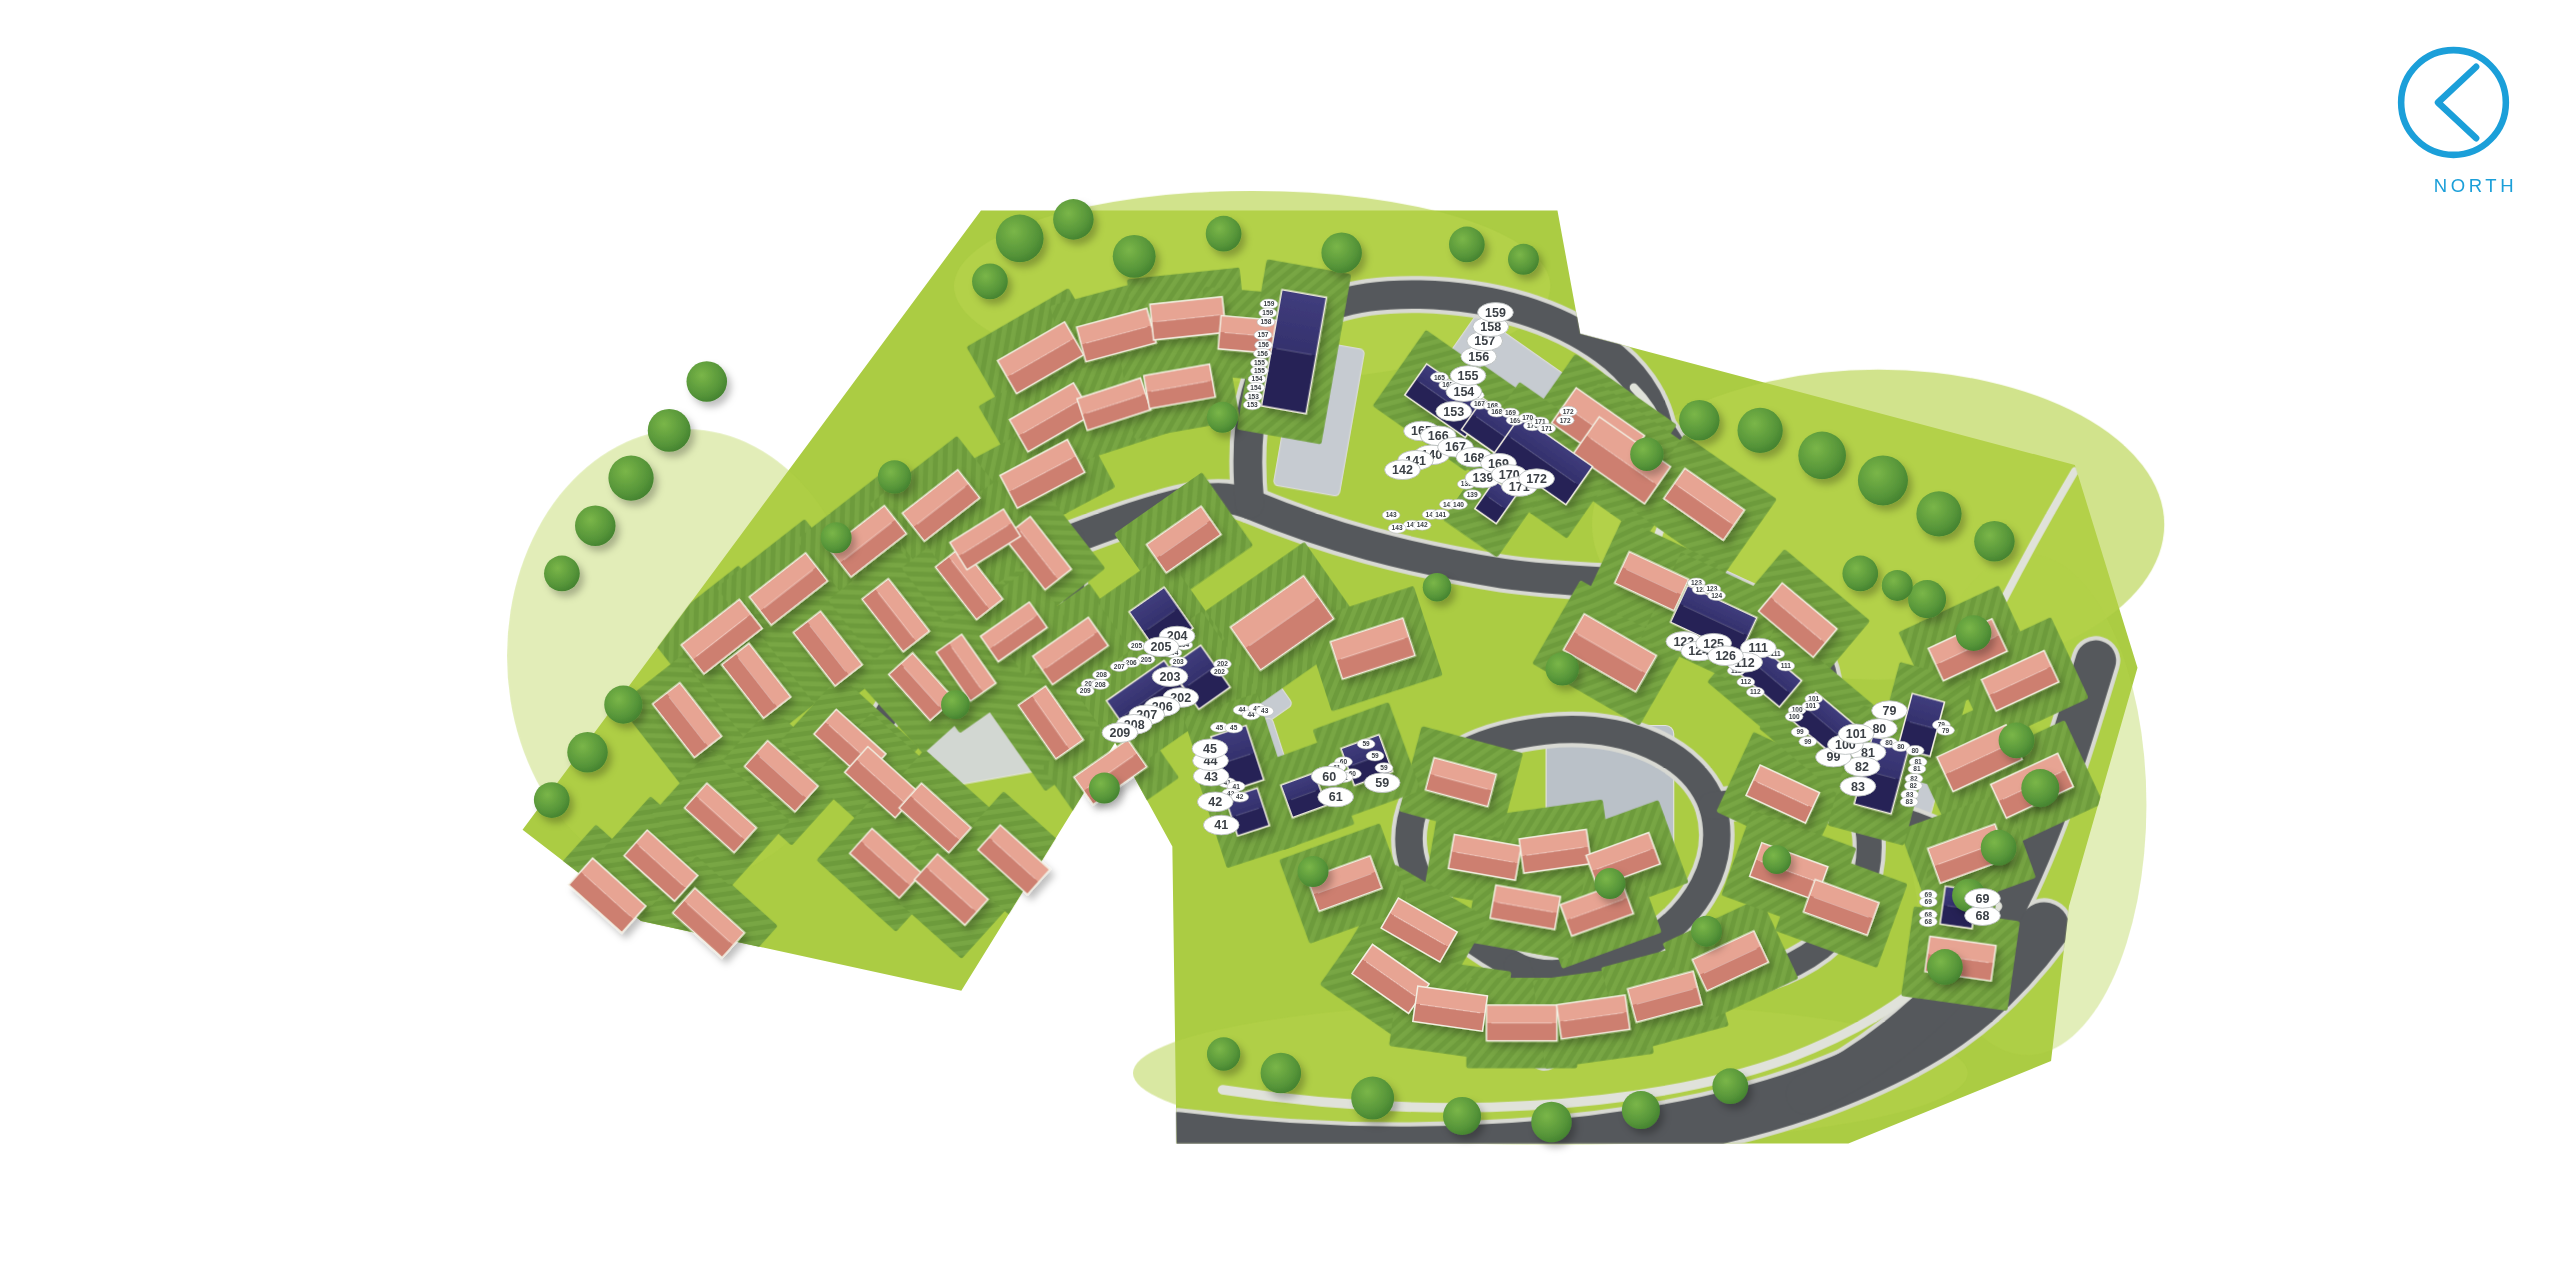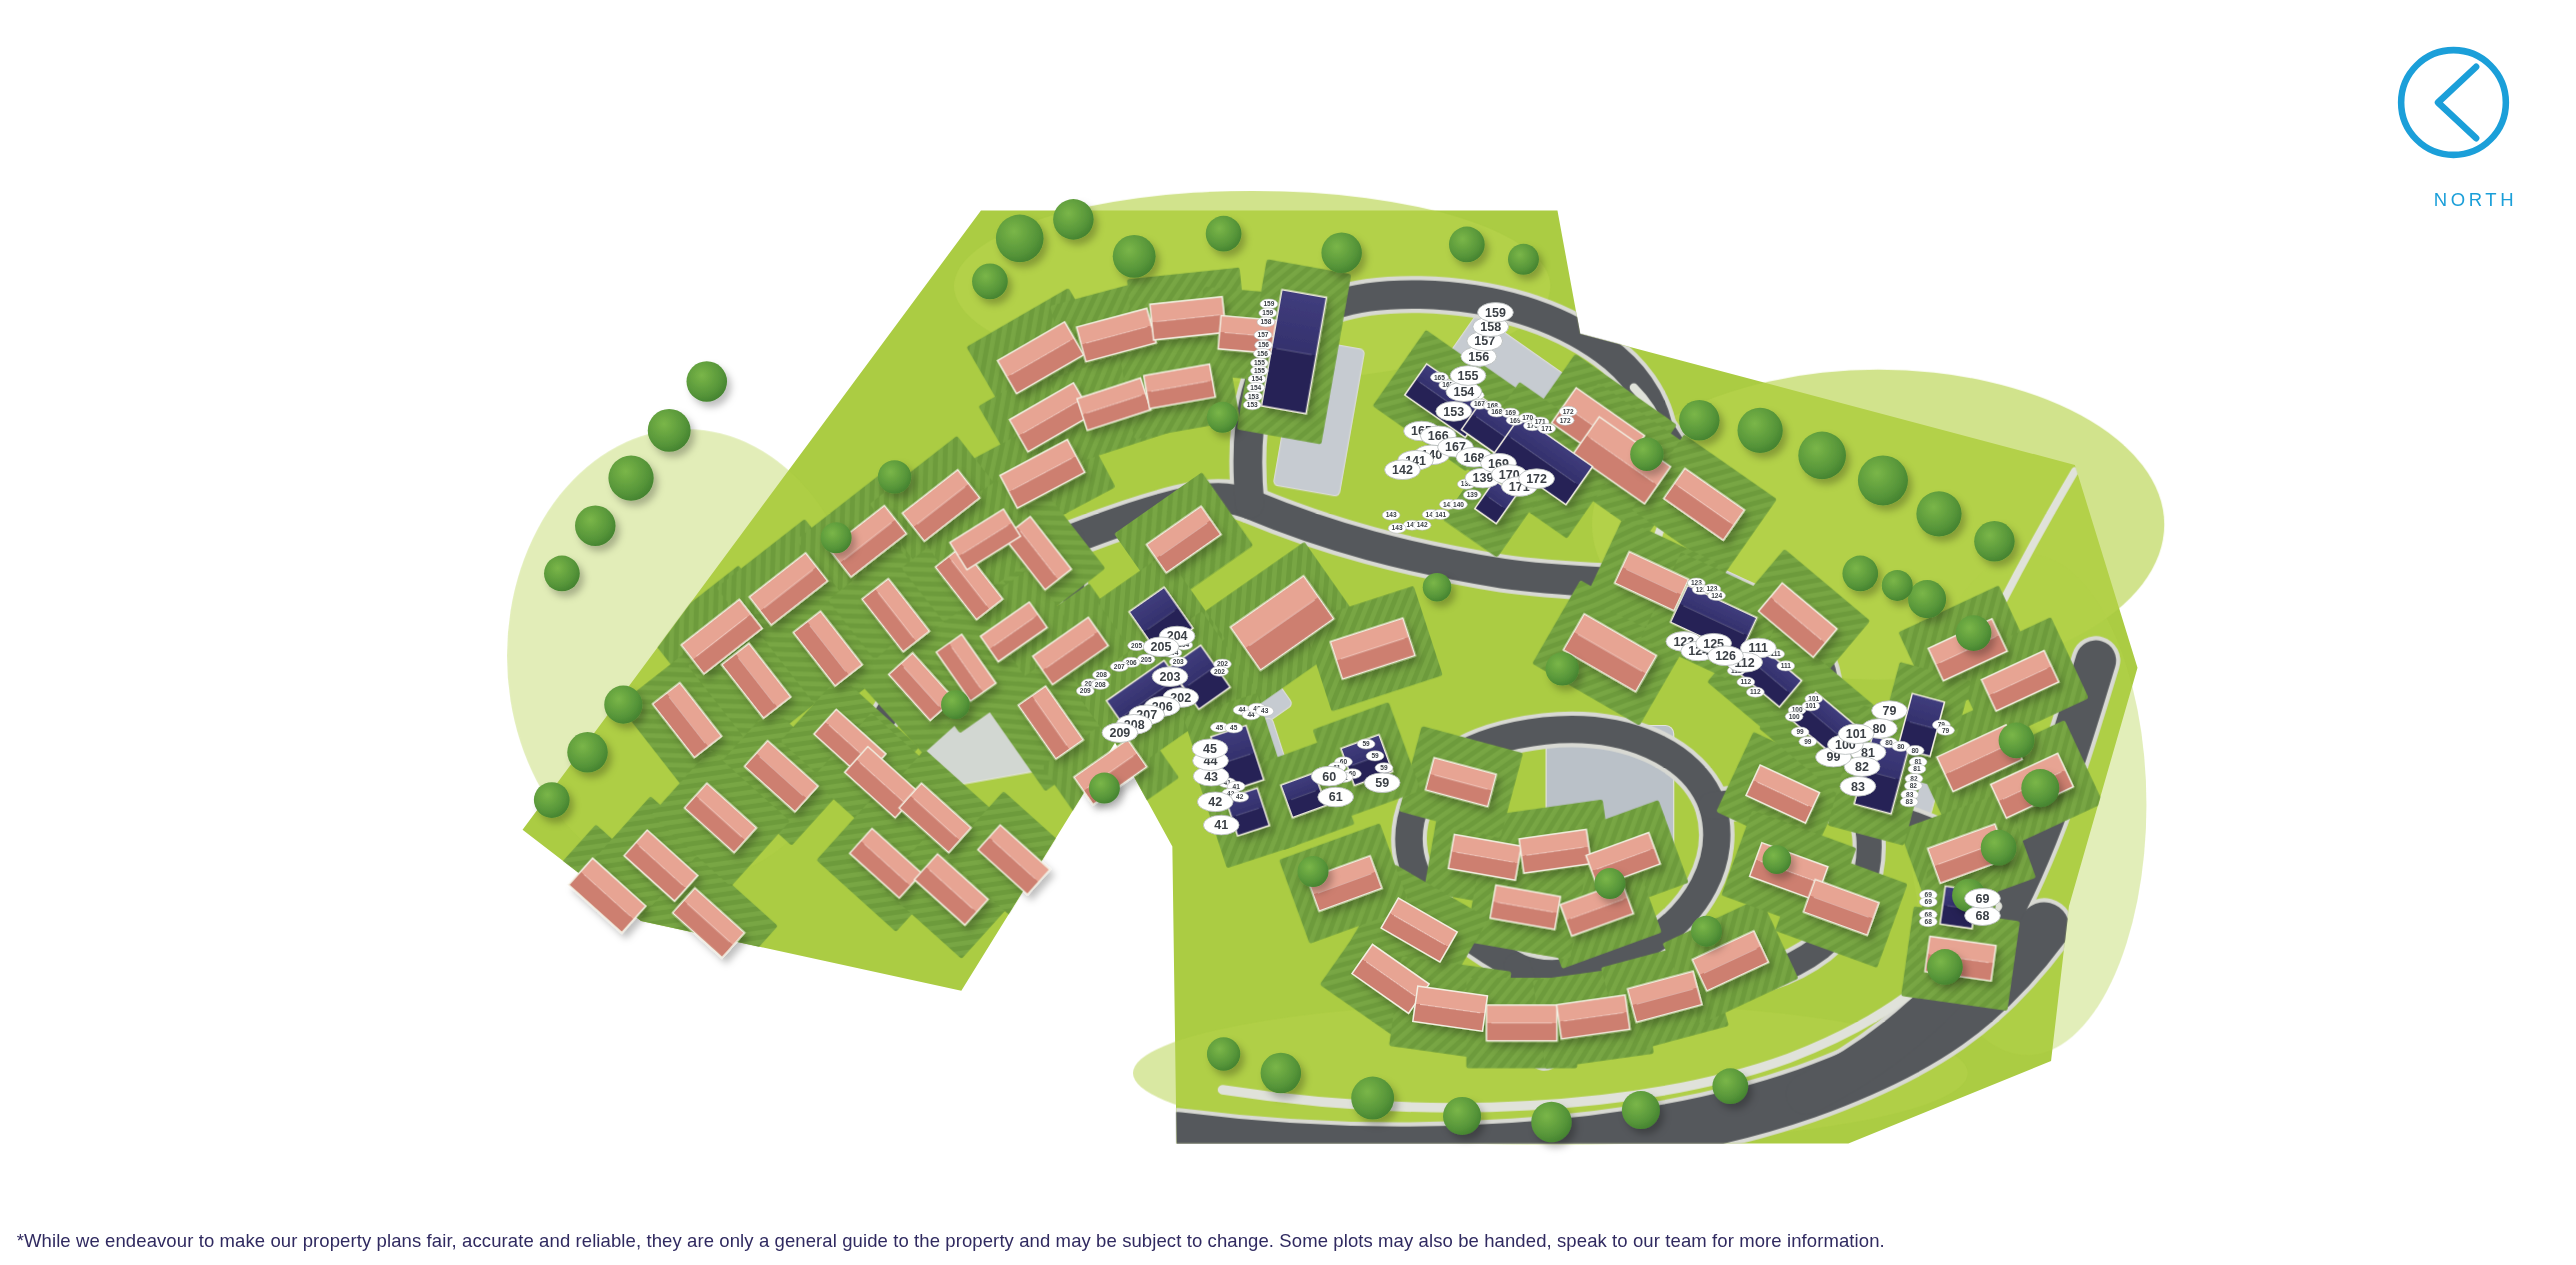--- a/index.html
+++ b/index.html
@@ -1,20 +1,20 @@
 <!DOCTYPE html>
 <html style="font-size:9.5px"><head>
 <meta charset="utf-8">
 <style>
   html,body{margin:0;padding:0;background:#ffffff;}
   .stage{position:relative;width:2576px;height:1265px;background:#ffffff;overflow:hidden;
          font-family:"Liberation Sans",sans-serif;}
   #site-svg{position:absolute;left:0;top:0;width:2576px;height:1265px;}
   .compass-svg{position:absolute;left:2394px;top:43px;width:119px;height:119px;}
-  .north-label{position:absolute;left:2392px;top:189px;width:167px;text-align:center;
+  .north-label{position:absolute;left:2392px;top:175px;width:167px;text-align:center;
                font-size:18.5px;letter-spacing:3.6px;color:#1b9fd9;font-weight:400;}
   .disclaimer{position:absolute;left:16.7px;top:1230px;font-size:18.5px;color:#302a60;
               white-space:nowrap;letter-spacing:0.1px;}
   .badge-text{font-family:"Liberation Sans",sans-serif;}
 </style>
 </head>
 <body>
 
 <div class="stage">
 
@@ -1193,16 +1193,15 @@
         </g>
       </g>
   </svg>
 
   <svg class="compass-svg" viewBox="0 0 200 200">
     <circle cx="100" cy="100" r="88" fill="none" stroke="#1b9fd9" stroke-width="11"></circle>
     <polyline points="138,40 74,100 138,160" fill="none" stroke="#1b9fd9" stroke-width="11" stroke-linecap="round" stroke-linejoin="round"></polyline>
   </svg>
   <div class="north-label">NORTH</div>
 
-  <div class="disclaimer">*While we endeavour to make our property plans fair, accurate and reliable, they are only a general guide to the property and may be subject to change. Some plots may also be handed, speak to our team for more information.</div>
 
 </div>
 
 
 </body></html>

